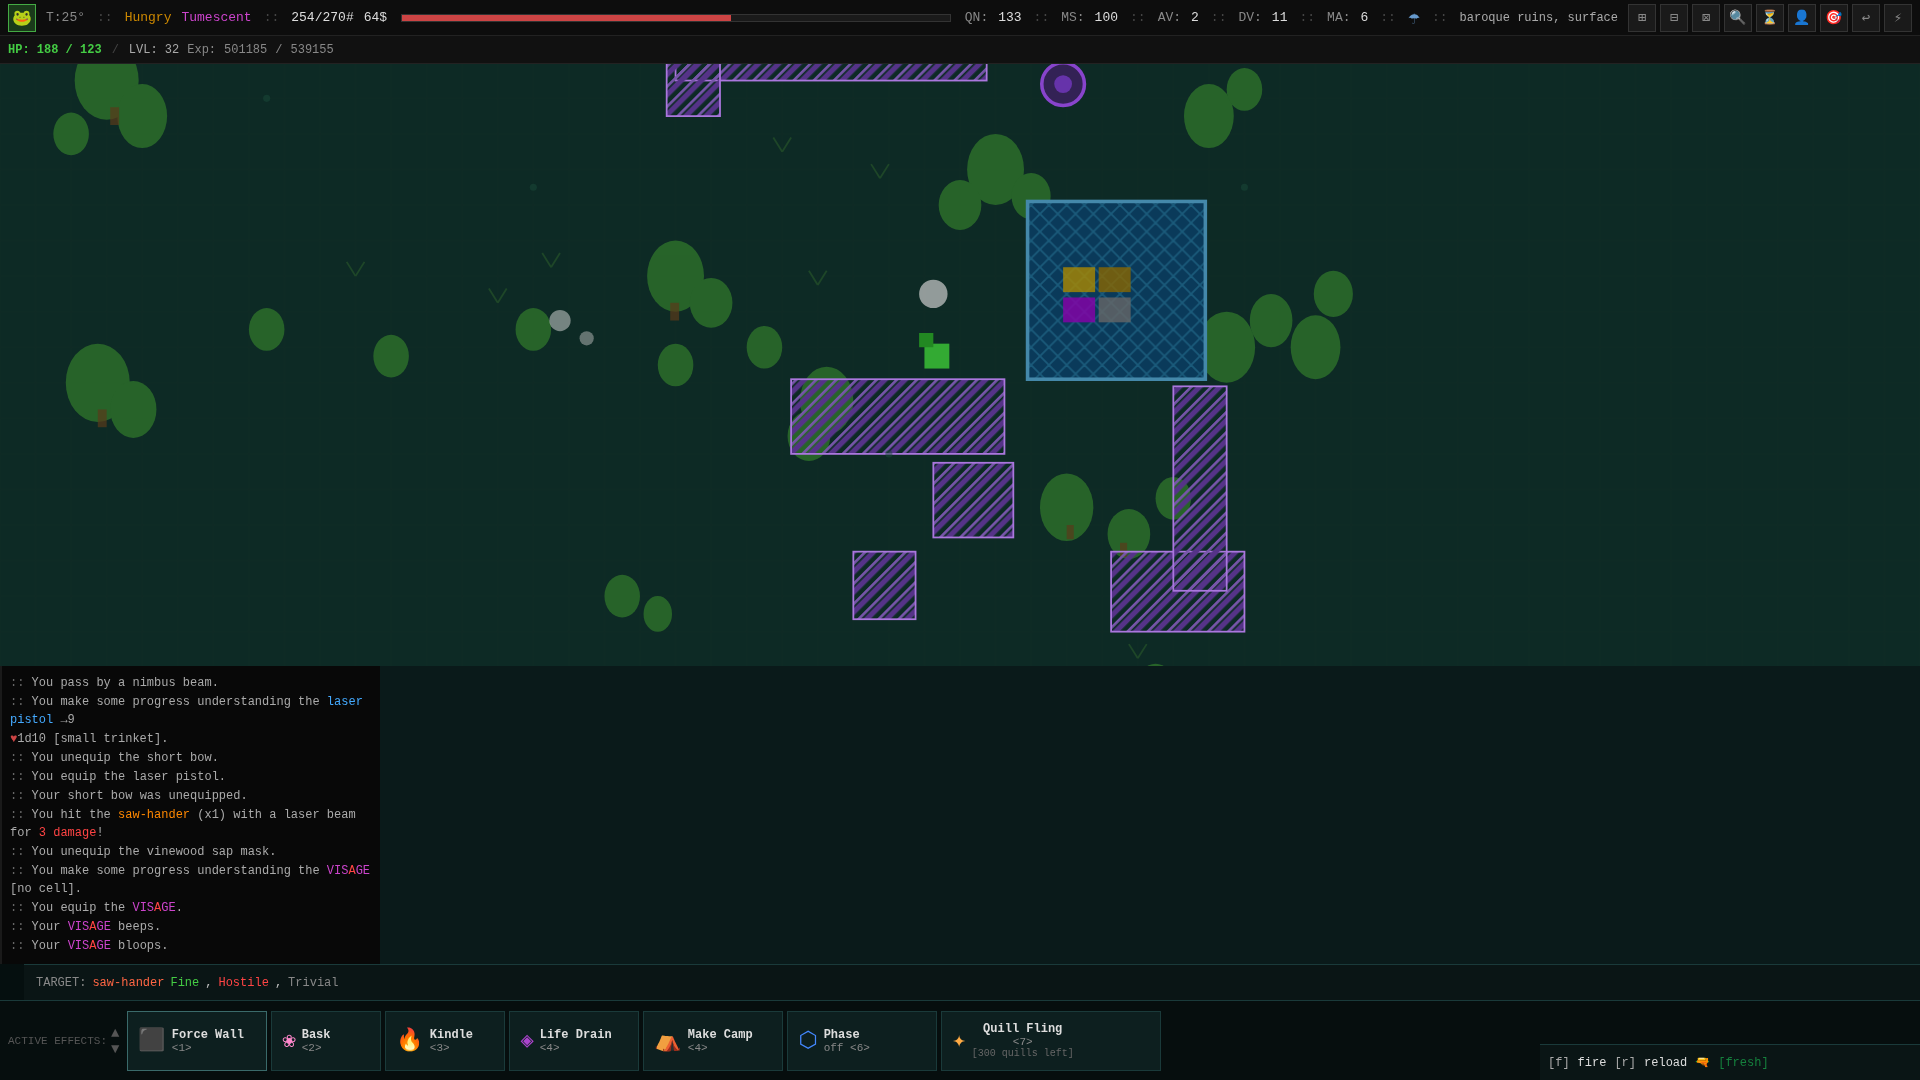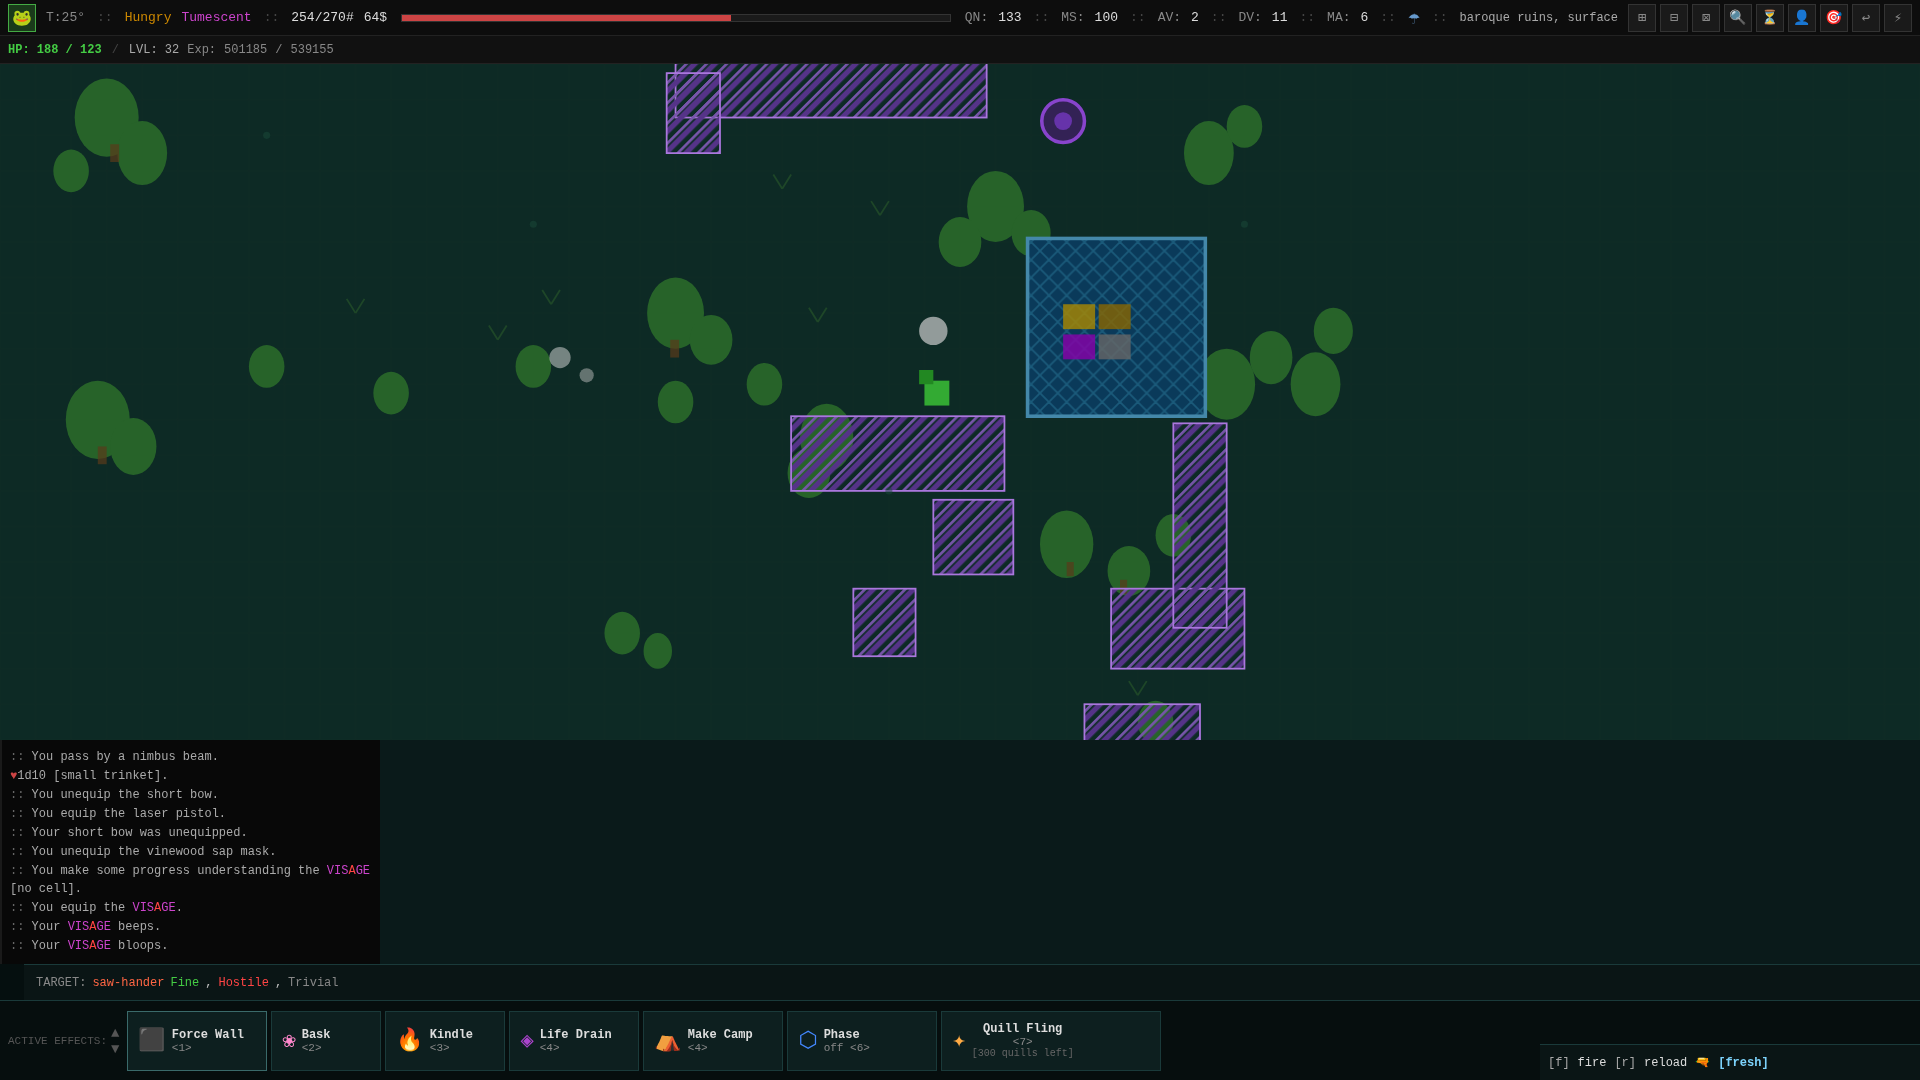--- a/index.html
+++ b/index.html
@@ -147,21 +147,21 @@
       background: #0a1515;
       border-top: 1px solid #1a3a3a;
       display: flex;
       align-items: center;
       padding: 0 8px;
       gap: 8px;
       font-size: 12px;
     }
     .action-key { color: #aaa; }
     .action-name { color: #ddd; }
-    .action-fresh { color: #7dd3fc; font-weight: bold; }
+    .action-fresh { color: #15803d; }
 
     #abilities-bar {
       width: 100%;
       height: 80px;
       background: #060e0e;
       border-top: 1px solid #1a3a3a;
       display: flex;
       align-items: center;
       padding: 0 8px;
       gap: 4px;
@@ -425,30 +425,36 @@
         <rect x="1060" y="85" width="18" height="18" fill="#1a1a1a" stroke="#333"></rect>
       </svg>
     </div>
   </div>
 
   <div id="right-panel">
     <div class="log-line">
       <span class="log-prefix">::</span> You pass by a nimbus beam.
     </div>
     <div class="log-line">
+      <span class="log-prefix">::</span> You make some progress understanding the <span class="log-highlight3">laser pistol</span> →9
+    </div>
+    <div class="log-line">
       <span style="color:#cc4444;">♥</span>1d10 [small trinket].
     </div>
     <div class="log-line">
       <span class="log-prefix">::</span> You unequip the short bow.
     </div>
     <div class="log-line">
       <span class="log-prefix">::</span> You equip the laser pistol.
     </div>
     <div class="log-line">
       <span class="log-prefix">::</span> Your short bow was unequipped.
+    </div>
+    <div class="log-line">
+      <span class="log-prefix">::</span> You hit the <span class="log-highlight">saw-hander</span> (x1) with a laser beam for <span class="log-dmg">3 damage</span>!
     </div>
     <div class="log-line">
       <span class="log-prefix">::</span> You unequip the vinewood sap mask.
     </div>
     <div class="log-line">
       <span class="log-prefix">::</span> You make some progress understanding the <span class="log-keyword">VIS<span style="color:#ff4444;">A</span>GE</span> [no cell].
     </div>
     <div class="log-line">
       <span class="log-prefix">::</span> You equip the <span class="log-keyword">VIS<span style="color:#ff4444;">A</span>GE</span>.
     </div>

